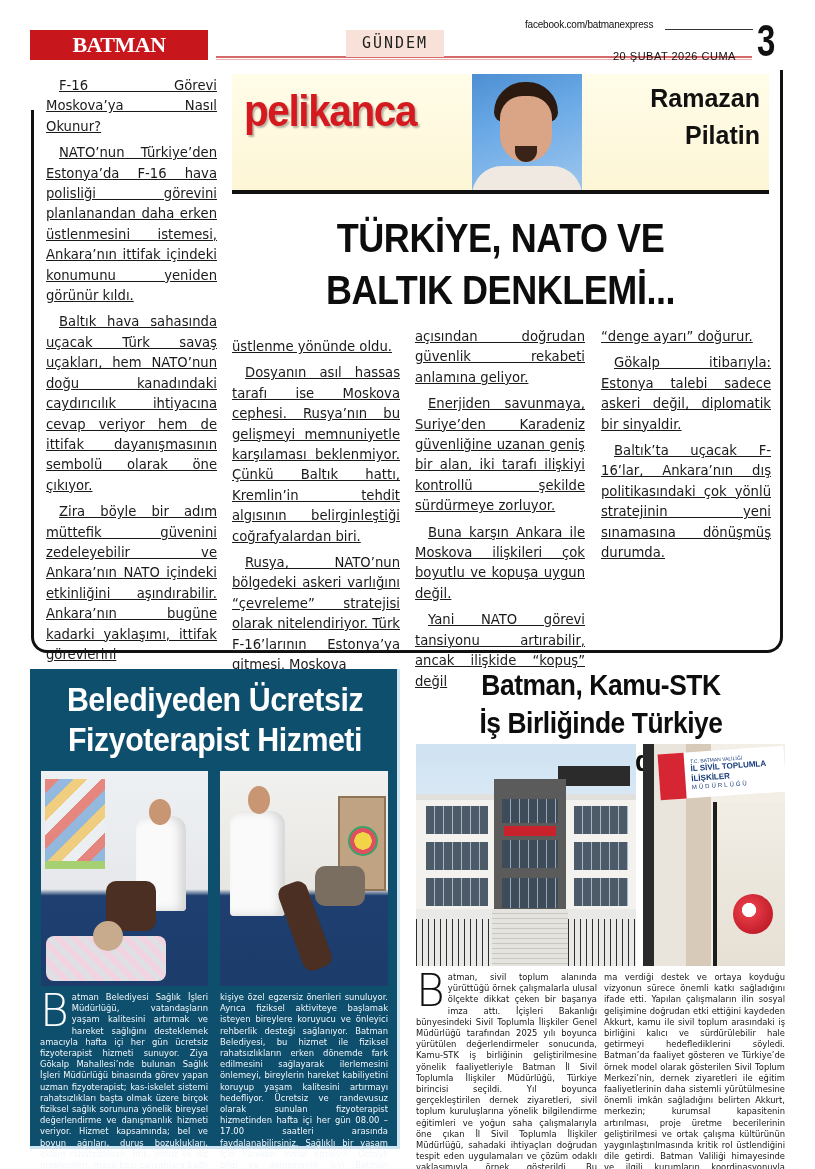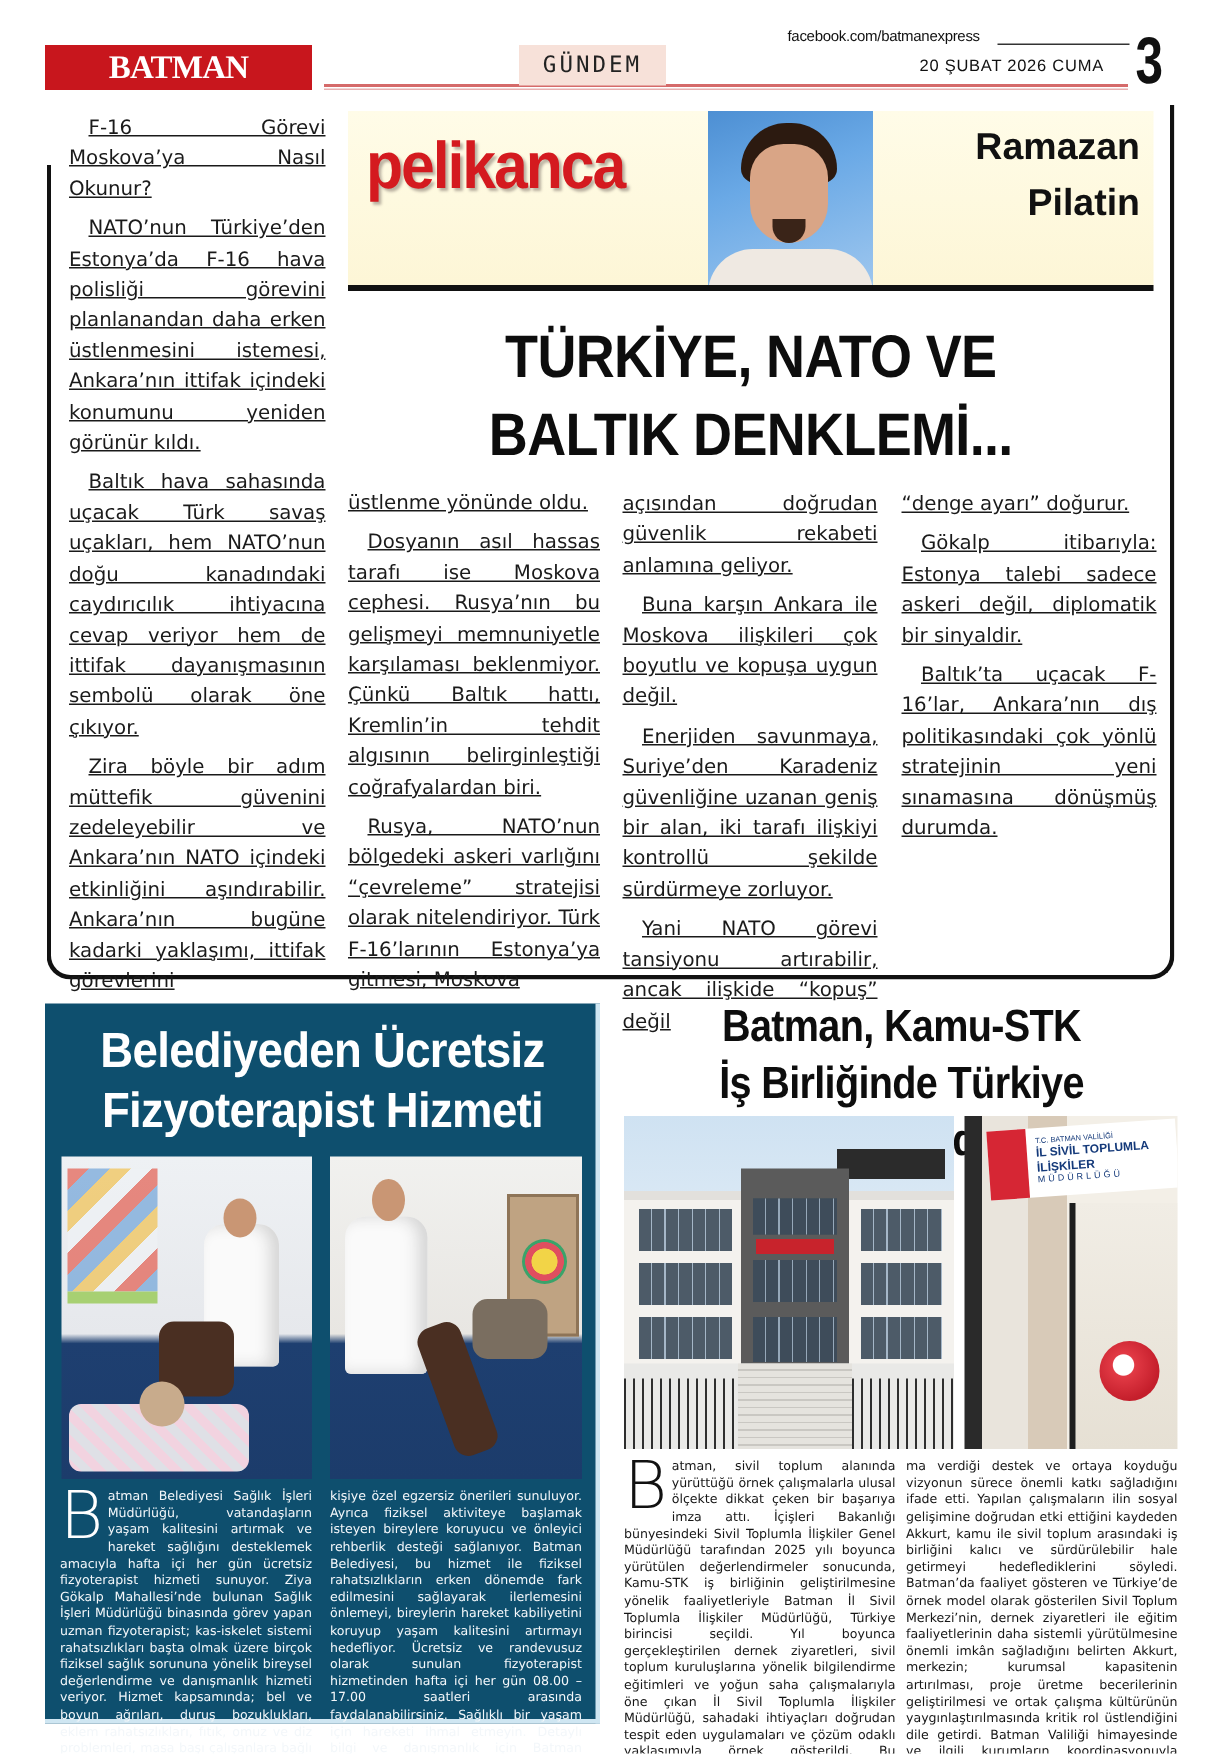--- a/index.html
+++ b/index.html
@@ -8,34 +8,34 @@
 
   
   .masthead { position: absolute; left: 30px; top: 30px; width: 178px; height: 30px; background: #c8161d; color: #fff;
     font-family: "Liberation Serif", serif; font-weight: bold; font-size: 22px; line-height: 30px; text-align: center; letter-spacing: -0.5px; }
   .header-rule { position: absolute; left: 216px; top: 56px; width: 536px; height: 2px; background: #d56a6a; }
   .header-rule2 { position: absolute; left: 216px; top: 59px; width: 536px; height: 1px; background: #e8b0b0; }
   .section-tag { position: absolute; left: 346px; top: 30px; width: 98px; height: 27px; background: #f7e1d9;
     font-family: "DejaVu Sans Mono", monospace; font-size: 15px; letter-spacing: 2px; line-height: 27px; text-align: center; color: #222; }
   .fb { position: absolute; left: 525px; top: 19px; font-family: "Liberation Sans", sans-serif; font-size: 10px; color: #111; letter-spacing: -0.2px; }
   .fb-line { position: absolute; left: 665px; top: 29px; width: 88px; height: 1px; background: #333; }
-  .date { position: absolute; left: 613px; top: 38px; font-family: "Liberation Sans", sans-serif; font-size: 11px; letter-spacing: 0.5px; color: #111; }
+  .date { position: absolute; left: 613px; top: 50px; font-family: "Liberation Sans", sans-serif; font-size: 11px; letter-spacing: 0.5px; color: #111; }
   .page-num { position: absolute; left: 757px; top: 18px; font-family: "Liberation Sans", sans-serif; font-weight: bold; font-size: 44px; line-height: 46px; color: #111; transform: scaleX(0.75); transform-origin: left top; }
 
   
   .col-box { position: absolute; left: 31px; top: 70px; width: 752px; height: 583px;
     border-left: 3px solid #111; border-bottom: 3px solid #111; border-right: 3px solid #111; border-bottom-left-radius: 16px; border-bottom-right-radius: 16px; border-top: none; }
   .col-box::before { content: ""; position: absolute; left: -3px; top: 0; height: 40px; width: 3px; background: #fff; }
 
   .article-text { font-family: "DejaVu Sans", sans-serif; font-size: 13.2px; line-height: 20.4px; color: #1a1a1a; text-align: justify; hyphens: manual; }
   .article-text p { text-indent: 13px; margin-bottom: 6px; text-decoration: underline; }
   .article-text p.cont { text-indent: 0; }
 
   .col1 { position: absolute; left: 46px; top: 76px; width: 171px; }
-  .col2 { position: absolute; left: 232px; top: 326px; width: 168px; }
+  .col2 { position: absolute; left: 232px; top: 337px; width: 168px; }
   .col3 { position: absolute; left: 415px; top: 327px; width: 170px; }
   .col4 { position: absolute; left: 601px; top: 327px; width: 170px; }
 
   .column-header { position: absolute; left: 232px; top: 74px; width: 537px; height: 117px; background: linear-gradient(#fffce8, #fdf6d6); }
   .column-header-rule { position: absolute; left: 232px; top: 190px; width: 537px; height: 4px; background: #111; }
   .pelikanca { position: absolute; left: 244px; top: 86px; font-family: "Liberation Sans", sans-serif; font-weight: bold; font-size: 44px; color: #d41a1f; letter-spacing: -1.5px; text-shadow: 2px 2px 2px #b9b0a0; transform: scaleX(0.92); transform-origin: left top; }
   .author-photo { position: absolute; left: 472px; top: 74px; width: 110px; height: 116px; background: linear-gradient(160deg, #4d8fd3 0%, #6aa9e6 40%, #9dc6ee 100%); overflow: hidden; }
   .author-photo .hair { position: absolute; left: 22px; top: 8px; width: 64px; height: 40px; background: #2c1a10; border-radius: 32px 32px 10px 10px; }
   .author-photo .face { position: absolute; left: 28px; top: 22px; width: 52px; height: 66px; background: #d9a586; border-radius: 24px 24px 28px 28px; }
   .author-photo .beard { position: absolute; left: 43px; top: 72px; width: 22px; height: 16px; background: #3a2418; border-radius: 0 0 12px 12px; }
@@ -124,22 +124,22 @@
 </div>
 
 <div class="article-text col2">
   <p class="cont">üstlenme yönünde oldu.</p>
   <p>Dosyanın asıl hassas tarafı ise Moskova cephesi. Rusya’nın bu gelişmeyi memnuniyetle karşılaması beklenmiyor. Çünkü Baltık hattı, Kremlin’in tehdit algısının belirginleştiği coğrafyalardan biri.</p>
   <p>Rusya, NATO’nun bölgedeki askeri varlığını “çevreleme” stratejisi olarak nitelendiriyor. Türk F-16’larının Estonya’ya gitmesi, Moskova</p>
 </div>
 
 <div class="article-text col3">
   <p class="cont">açısından doğrudan güvenlik rekabeti anlamına geliyor.</p>
+  <p>Enerjiden savunmaya, Suriye’den Karadeniz güvenliğine uzanan geniş bir alan, iki tarafı ilişkiyi kontrollü şekilde sürdürmeye zorluyor.</p>
   <p>Buna karşın Ankara ile Moskova ilişkileri çok boyutlu ve kopuşa uygun değil.</p>
-  <p>Enerjiden savunmaya, Suriye’den Karadeniz güvenliğine uzanan geniş bir alan, iki tarafı ilişkiyi kontrollü şekilde sürdürmeye zorluyor.</p>
   <p>Yani NATO görevi tansiyonu artırabilir, ancak ilişkide “kopuş” değil</p>
 </div>
 
 <div class="article-text col4">
   <p class="cont">“denge ayarı” doğurur.</p>
   <p>Gökalp itibarıyla: Estonya talebi sadece askeri değil, diplomatik bir sinyaldir.</p>
   <p>Baltık’ta uçacak F-16’lar, Ankara’nın dış politikasındaki çok yönlü stratejinin yeni sınamasına dönüşmüş durumda.</p>
 </div>
 
 <div class="blue-box"></div>

